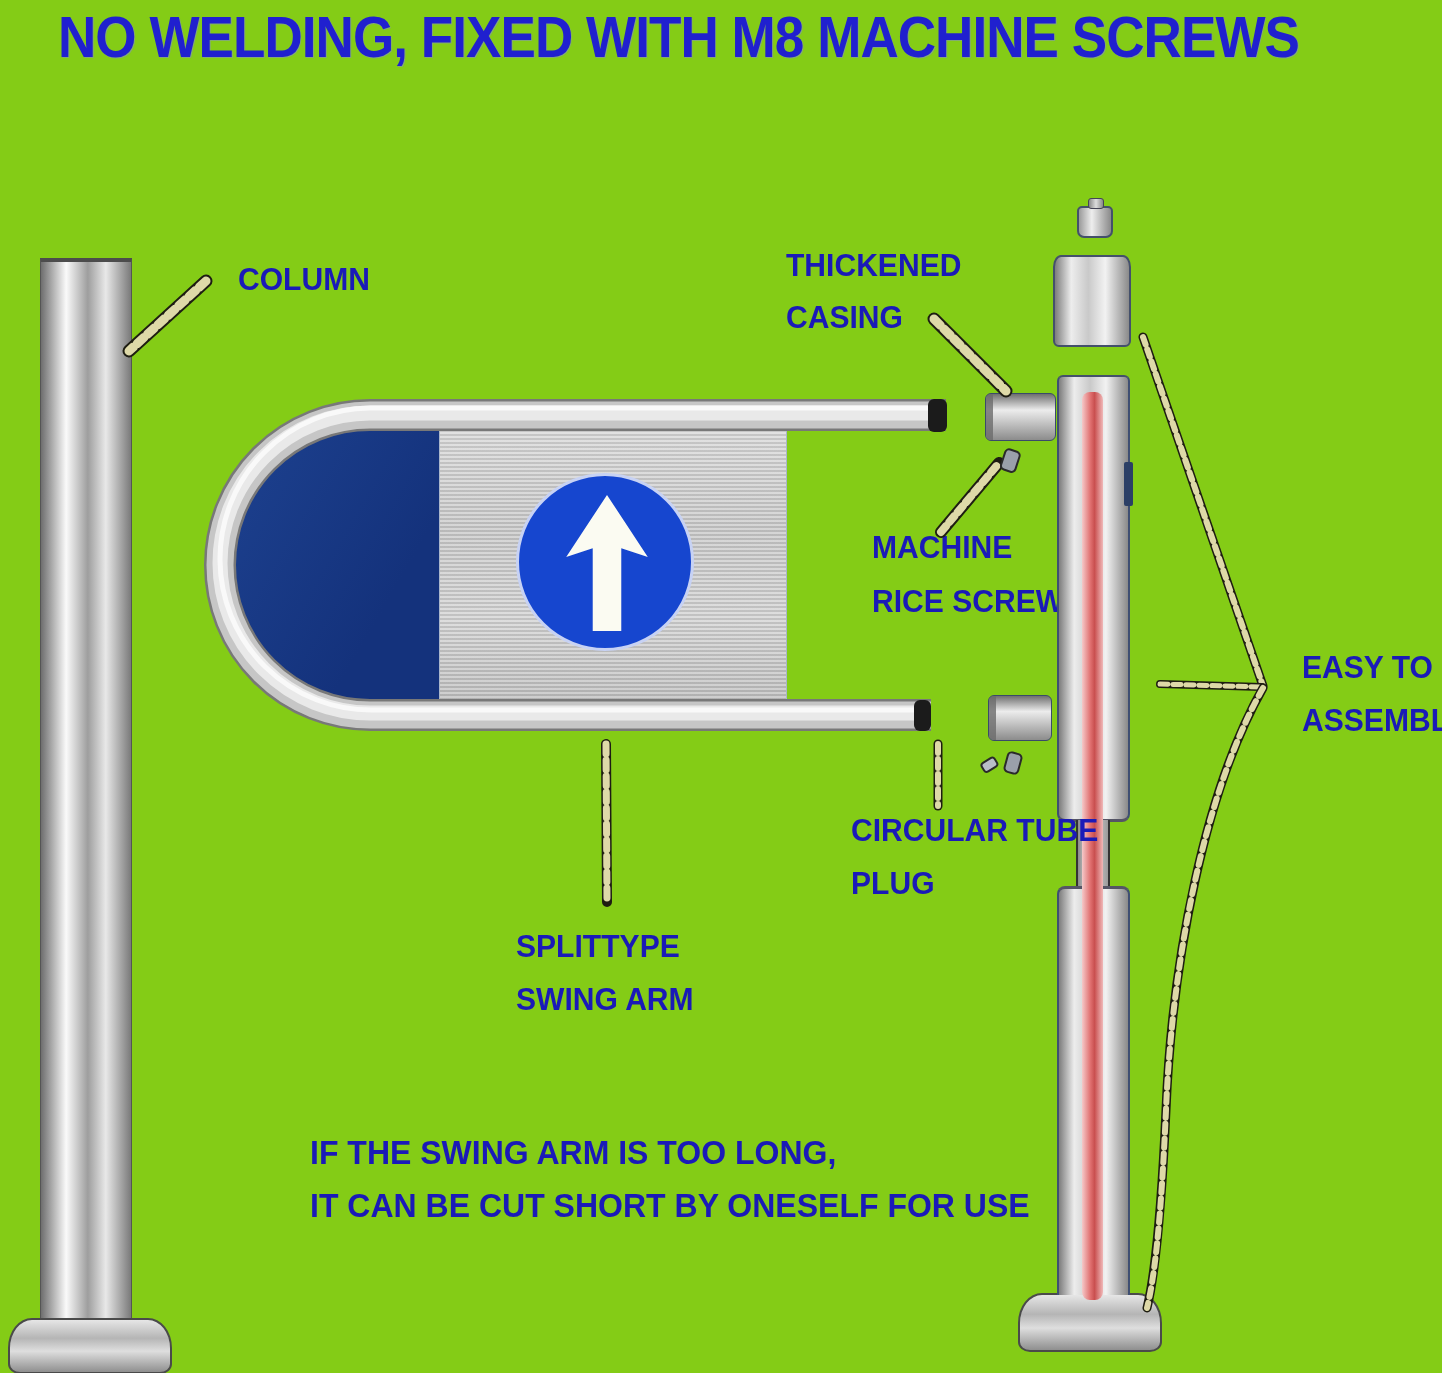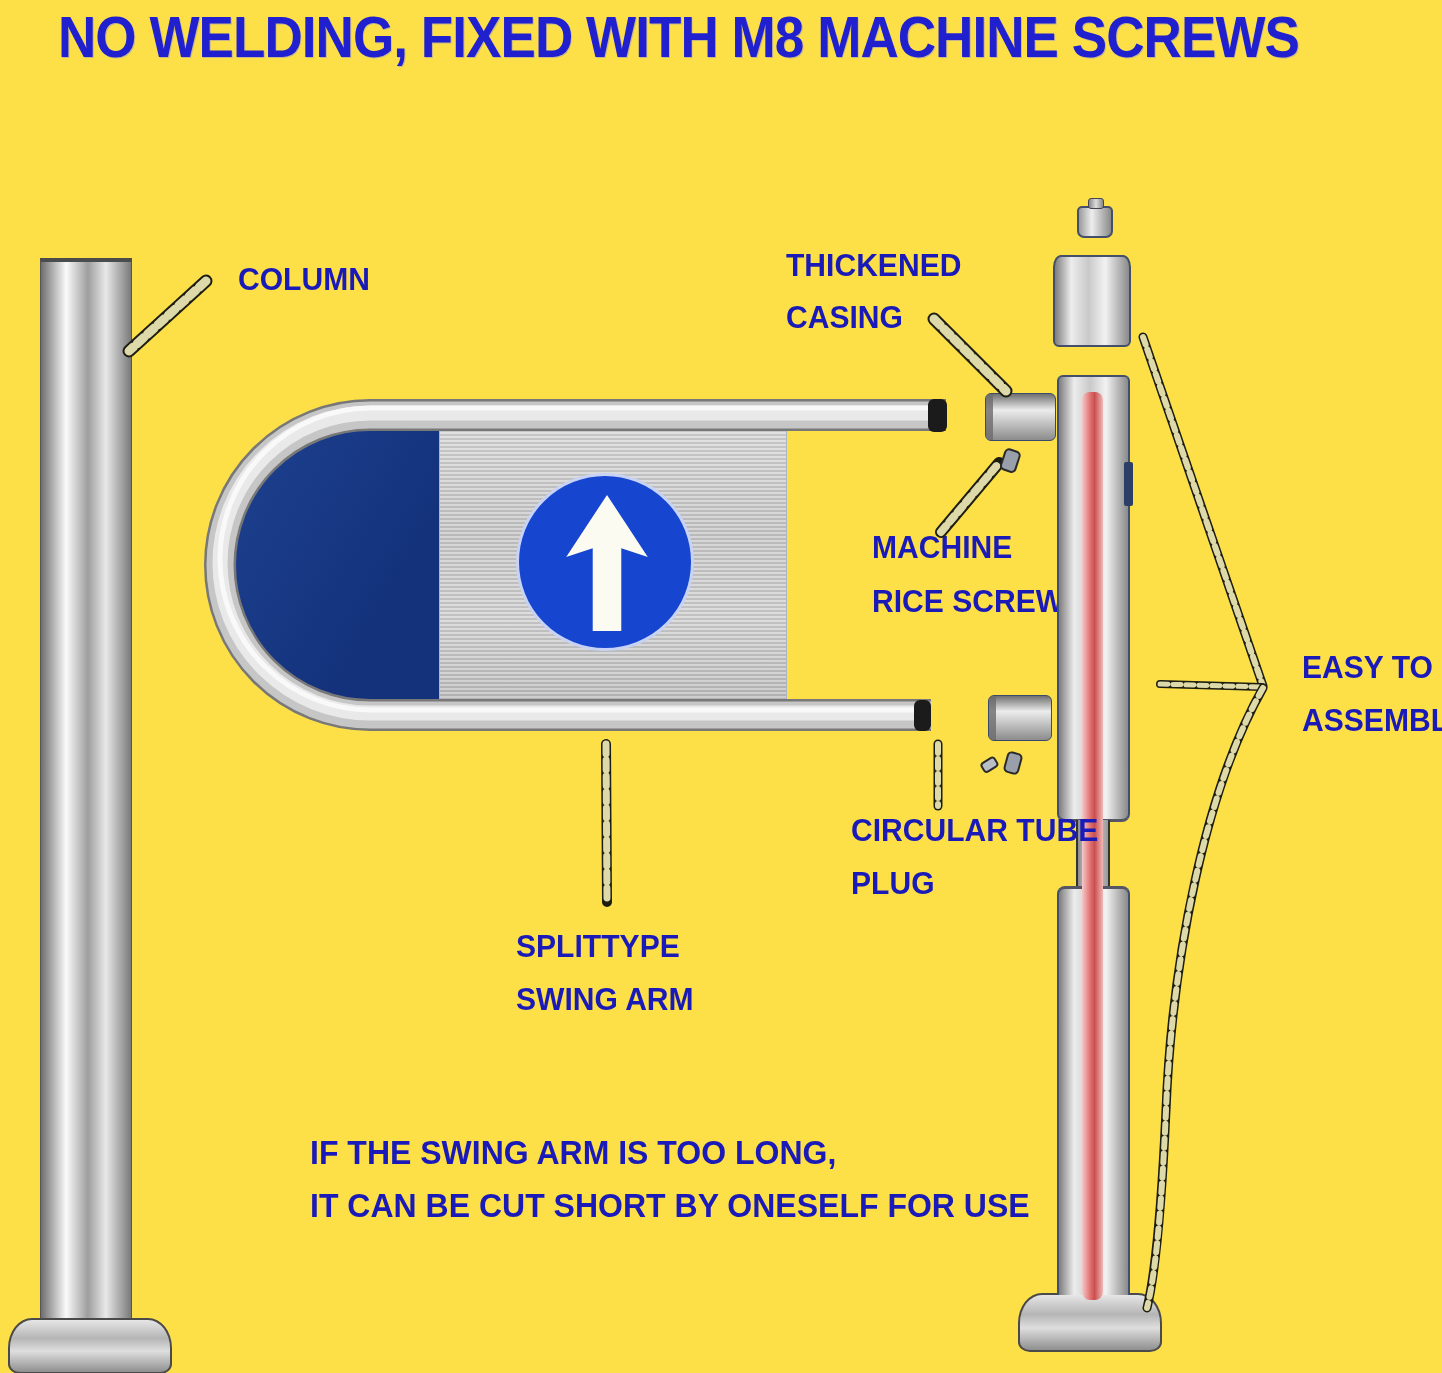--- a/index.html
+++ b/index.html
@@ -1,16 +1,16 @@
 <!DOCTYPE html>
 <html><head>
 <meta charset="utf-8">
 <style>
   html,body{margin:0;padding:0;background:#ffffff;}
-  #canvas{position:relative;width:1442px;height:1373px;background:#fde047;overflow:hidden;
+  #canvas{position:relative;width:1442px;height:1373px;background:#84cc16;overflow:hidden;
           font-family:"Liberation Sans", sans-serif;}
 
   
   .title{position:absolute;left:58px;top:4px;width:1380px;
          font-size:57px;font-weight:bold;color:#2020cf;letter-spacing:-1px;
          transform:scaleX(.93);transform-origin:left top;white-space:nowrap;
          text-shadow:1px 1px 0 rgba(130,130,230,.45);}
   .lbl{position:absolute;font-size:31px;font-weight:bold;color:#1a1ab8;
        white-space:nowrap;transform:scaleX(.97);transform-origin:left top;}
   .note-line{position:absolute;font-size:33px;font-weight:bold;color:#1a1ab8;

